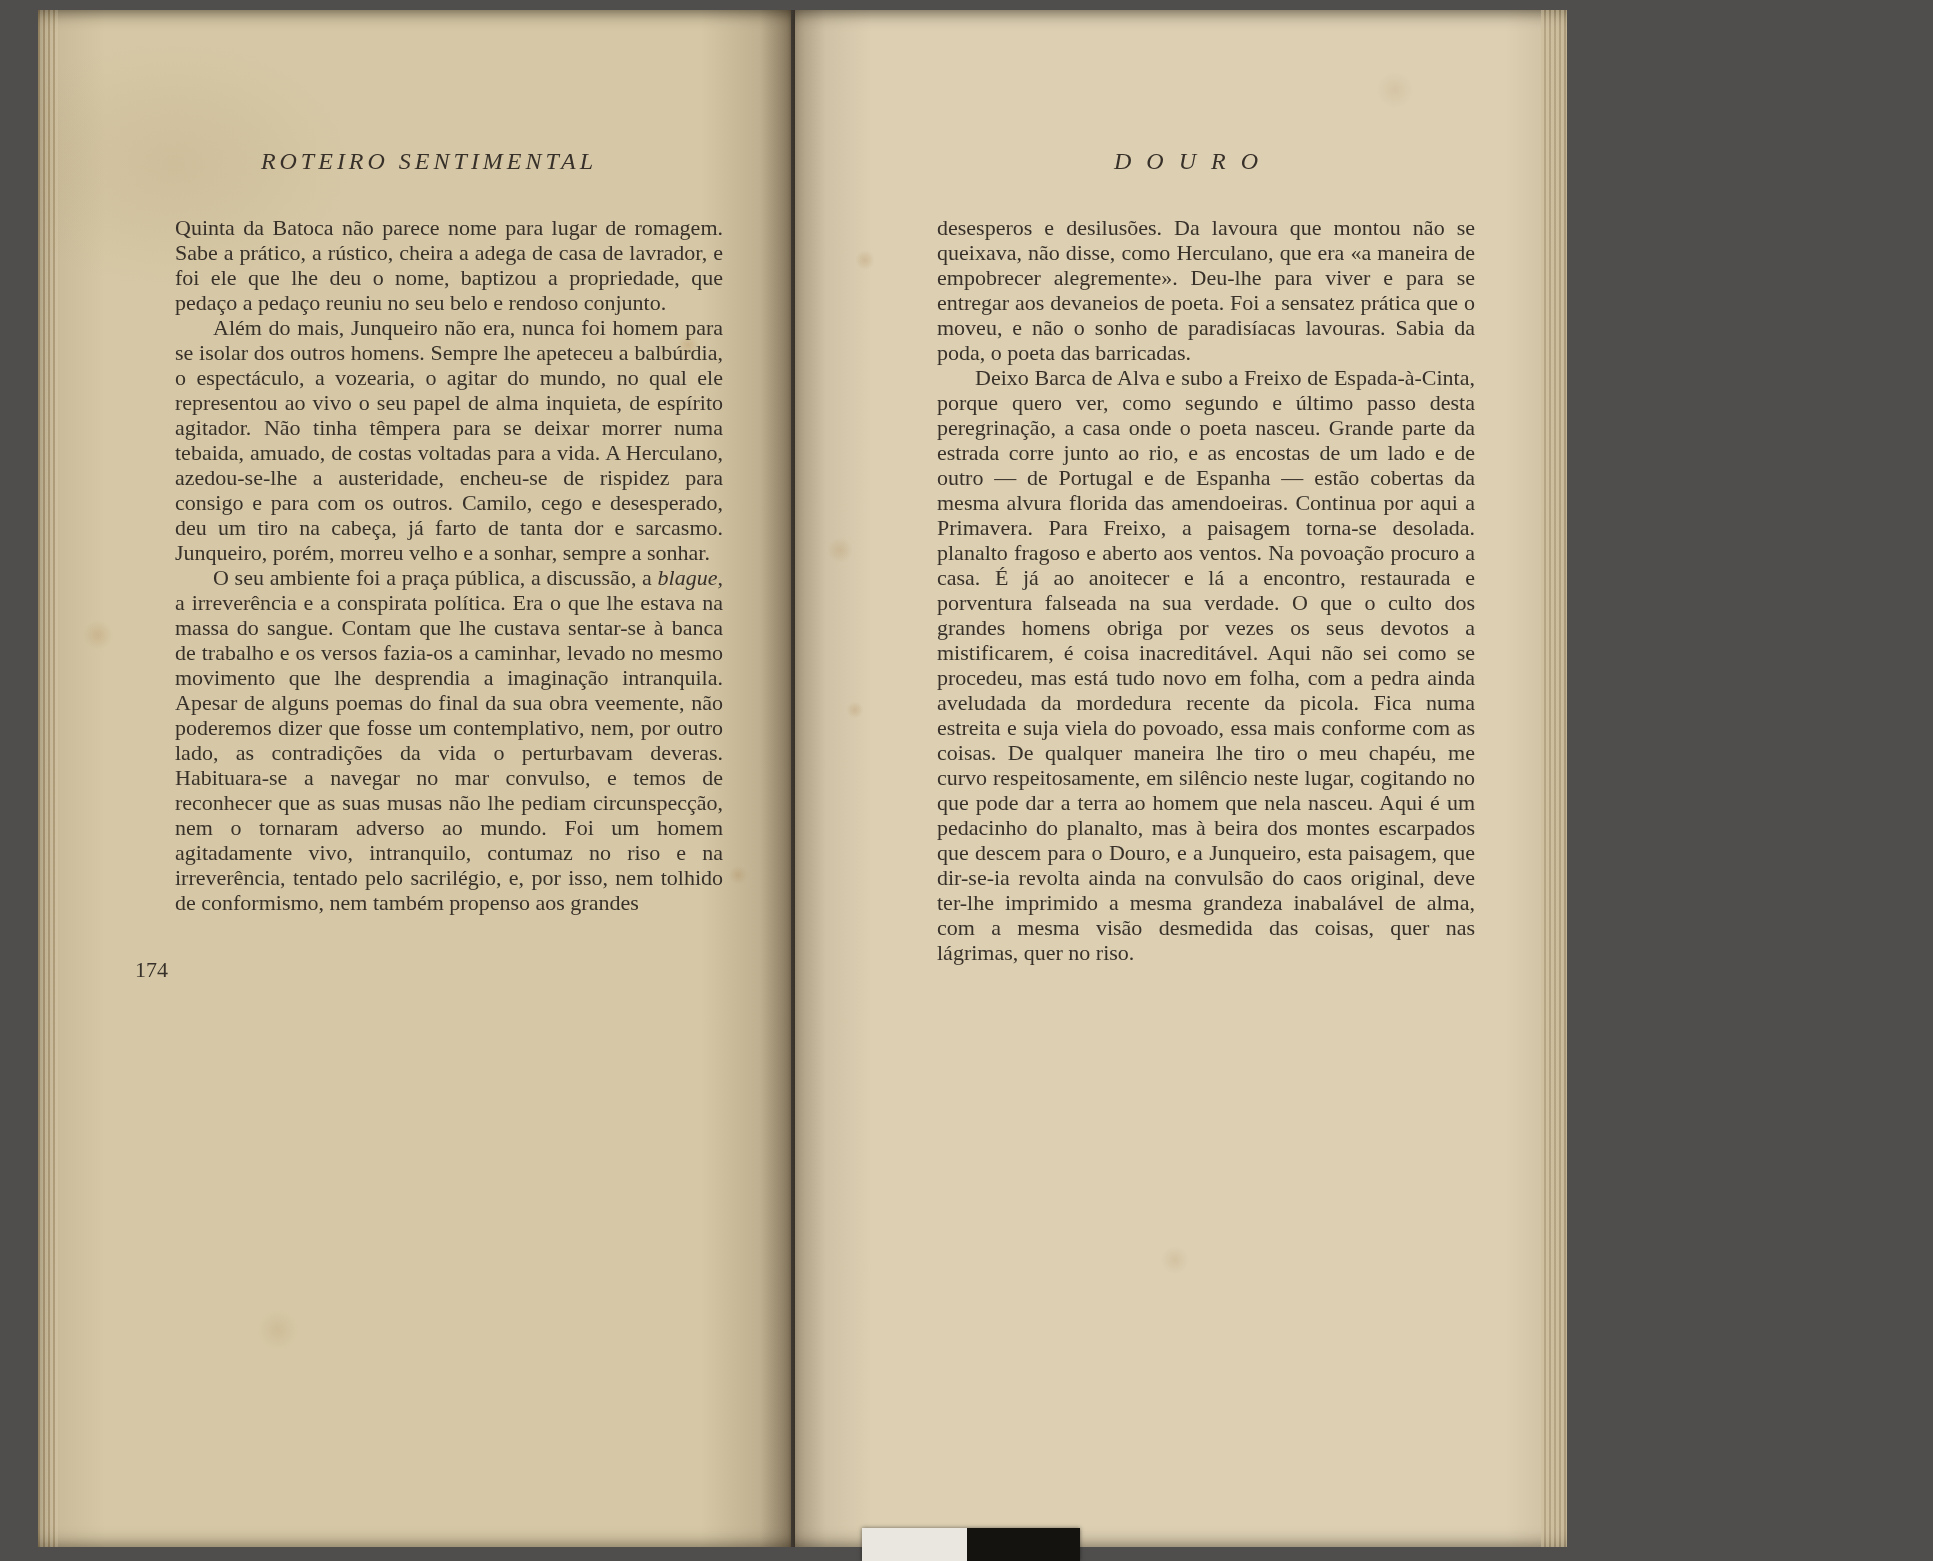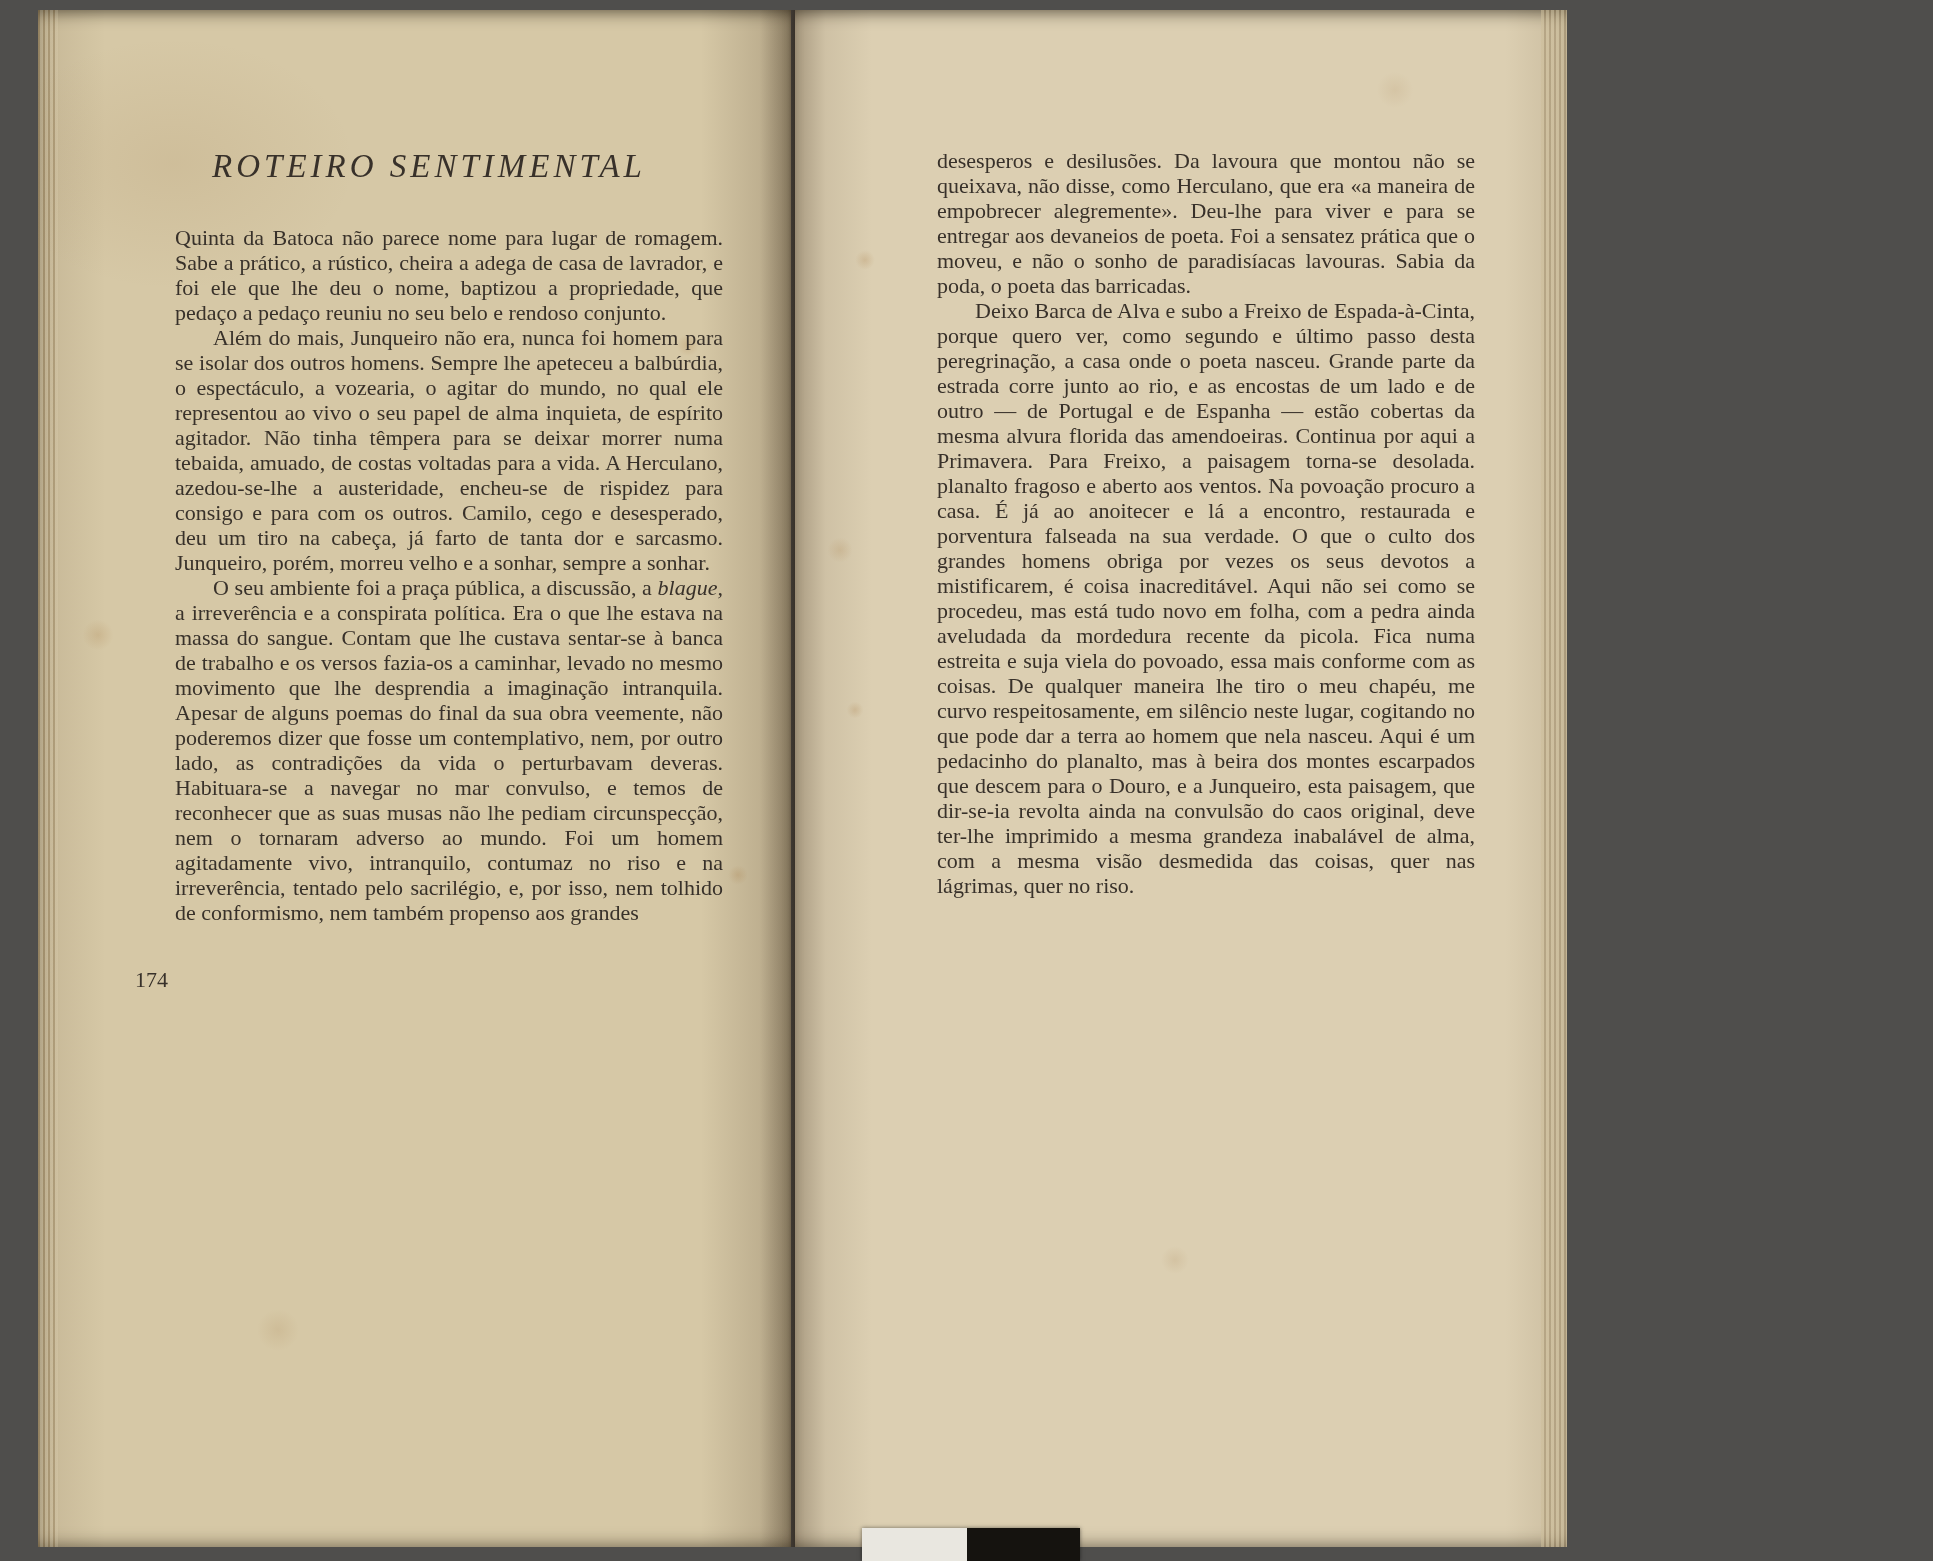--- a/index.html
+++ b/index.html
@@ -72,21 +72,21 @@
     pointer-events: none;
   }
 
   .text-col { position: absolute; top: 138px; }
   .text-col--left  { left: 97px;  width: 588px; }
   .text-col--right { left: 102px; width: 578px; }
 
   .running-header {
     text-align: center;
     font-style: italic;
-    font-size: 33px;
+    font-size: 24px;
     color: var(--ink);
     margin-bottom: 40px;
     white-space: nowrap;
   }
   .running-header--left  { letter-spacing: 4px; }
   .running-header--right { letter-spacing: 15px; padding-left: 15px; }
 
   .body-text {
     font-size: 22px;
     line-height: 25px;
@@ -126,20 +126,21 @@
         <p class="para indent"><span>O seu ambiente foi a praça pública, a discussão, a </span><em>blague,</em><span> a irreverência e a conspirata política. Era o que lhe estava na massa do sangue. Contam que lhe custava sentar-se à banca de trabalho e os versos fazia-os a caminhar, levado no mesmo movimento que lhe desprendia a imaginação intranquila. Apesar de alguns poemas do final da sua obra veemente, não poderemos dizer que fosse um contemplativo, nem, por outro lado, as contradições da vida o perturbavam deveras. Habituara-se a navegar no mar convulso, e temos de reconhecer que as suas musas não lhe pediam circunspecção, nem o tornaram adverso ao mundo. Foi um homem agitadamente vivo, intranquilo, contumaz no riso e na irreverência, tentado pelo sacrilégio, e, por isso, nem tolhido de conformismo, nem também propenso aos grandes</span></p>
       </div>
       <div class="page-number">174</div>
     </div>
   </div>
 
   <div class="gutter-shadow"></div>
 
   <div class="page page--right">
     <div class="text-col text-col--right">
+      <div class="running-header running-header--right">DOURO</div>
       <div class="body-text">
         <p class="para">desesperos e desilusões. Da lavoura que montou não se queixava, não disse, como Herculano, que era «a maneira de empobrecer alegremente». Deu-lhe para viver e para se entregar aos devaneios de poeta. Foi a sensatez prática que o moveu, e não o sonho de paradisíacas lavouras. Sabia da poda, o poeta das barricadas.</p>
         <p class="para indent">Deixo Barca de Alva e subo a Freixo de Espada-à-Cinta, porque quero ver, como segundo e último passo desta peregrinação, a casa onde o poeta nasceu. Grande parte da estrada corre junto ao rio, e as encostas de um lado e de outro — de Portugal e de Espanha — estão cobertas da mesma alvura florida das amendoeiras. Continua por aqui a Primavera. Para Freixo, a paisagem torna-se desolada. planalto fragoso e aberto aos ventos. Na povoação procuro a casa. É já ao anoitecer e lá a encontro, restaurada e porventura falseada na sua verdade. O que o culto dos grandes homens obriga por vezes os seus devotos a mistificarem, é coisa inacreditável. Aqui não sei como se procedeu, mas está tudo novo em folha, com a pedra ainda aveludada da mordedura recente da picola. Fica numa estreita e suja viela do povoado, essa mais conforme com as coisas. De qualquer maneira lhe tiro o meu chapéu, me curvo respeitosamente, em silêncio neste lugar, cogitando no que pode dar a terra ao homem que nela nasceu. Aqui é um pedacinho do planalto, mas à beira dos montes escarpados que descem para o Douro, e a Junqueiro, esta paisagem, que dir-se-ia revolta ainda na convulsão do caos original, deve ter-lhe imprimido a mesma grandeza inabalável de alma, com a mesma visão desmedida das coisas, quer nas lágrimas, quer no riso.</p>
       </div>
     </div>
   </div>
 
   <div class="scale-bar">
     <div class="scale-seg scale-seg--white"></div>
     <div class="scale-seg scale-seg--black"></div>

